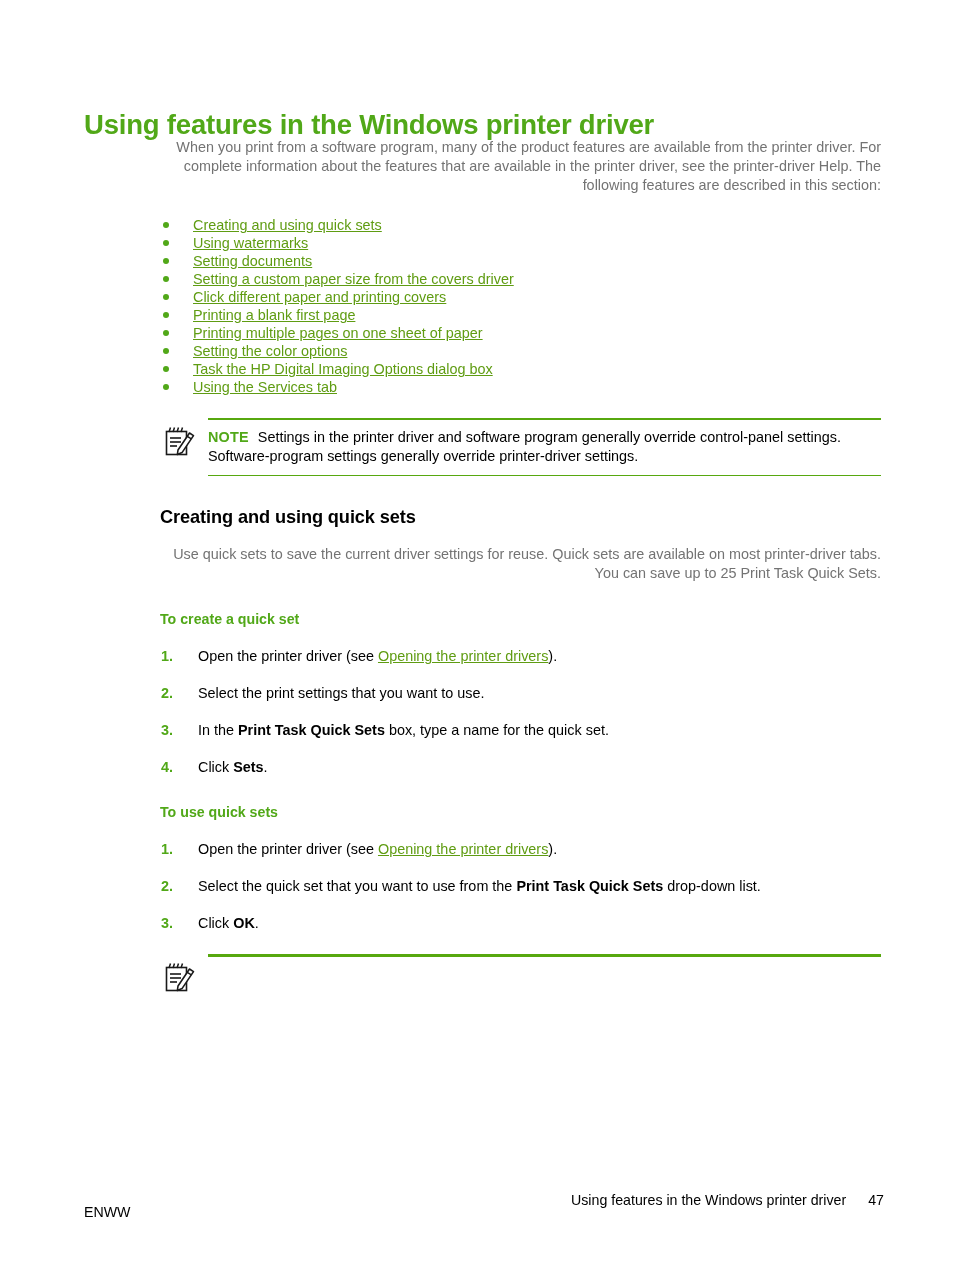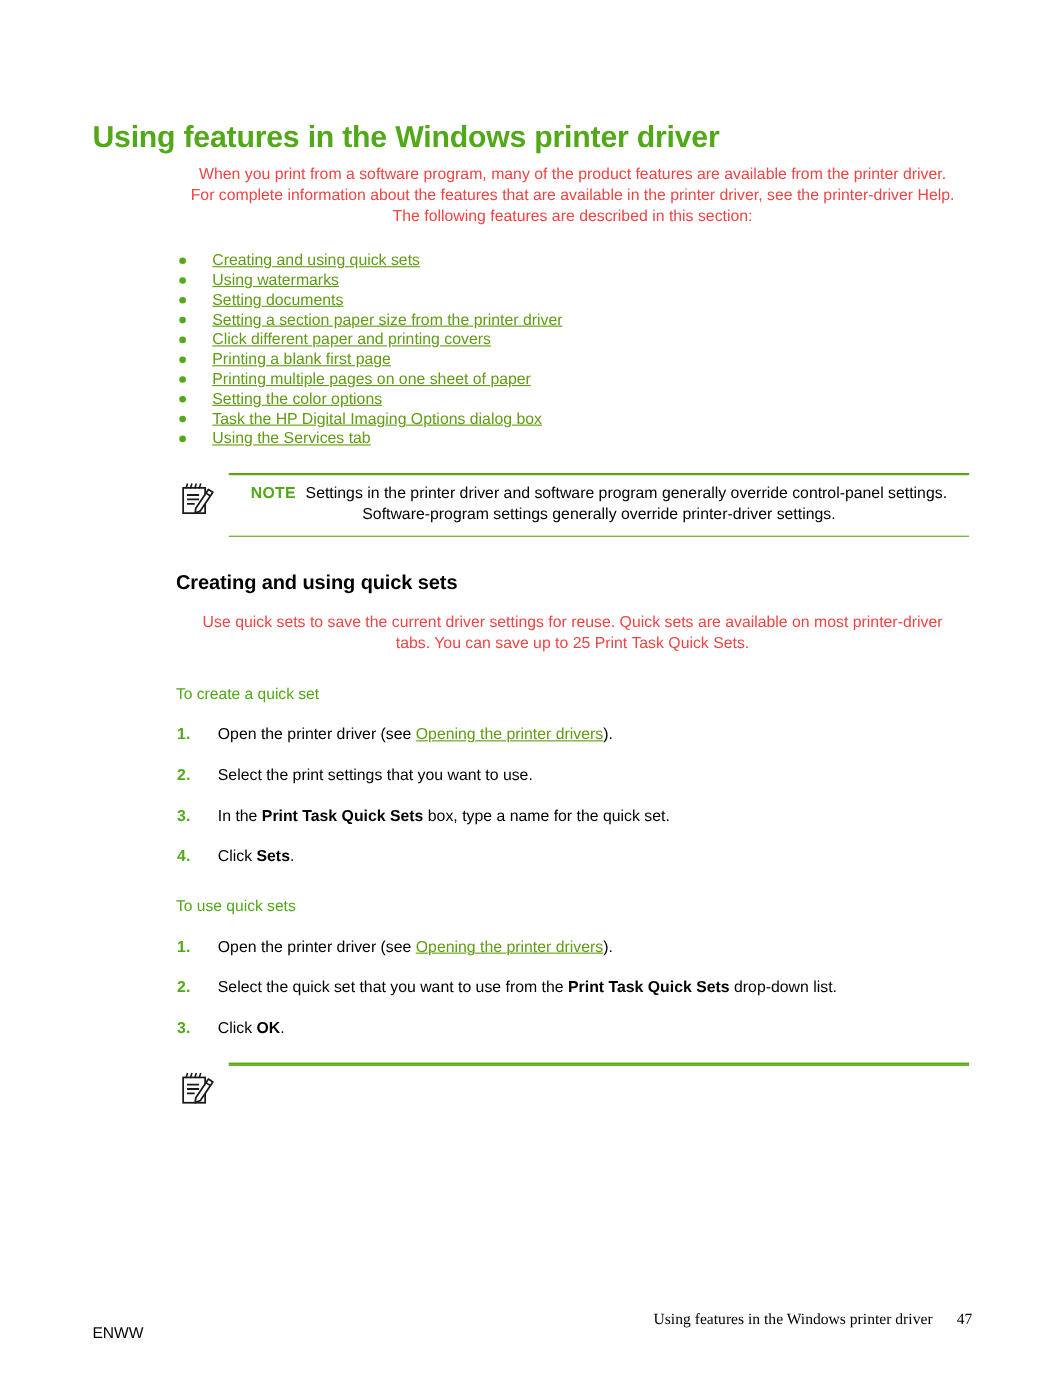--- a/index.html
+++ b/index.html
@@ -34,25 +34,25 @@
 
   
   .content {
     position: absolute;
     left: 160px;
     top: 138px;
     width: 721px;
   }
 
   p.body {
-    margin: 12px;
+    margin: 0;
     font-size: 14.4px;
     line-height: 19.1px;
-    color: #ef4444;
-    text-align: center;
+    color: #737373;
+    text-align: right;
   }
 
   
   ul.bullets {
     list-style: none;
     margin: 0;
     padding: 0;
   }
   ul.bullets > li {
     position: relative;
@@ -74,21 +74,20 @@
     color: #5f9c12;
     text-decoration: underline;
     font-size: 14.4px;
   }
 
   
   .note {
     position: relative;
     margin-top: 22px;
     padding-left: 48px;
-    text-align: center;
   }
   .note .rule-top,
   .note .rule-bottom {
     height: 1.5px;
     background: #57a80f;
     margin-left: 0;
   }
   .note .note-body {
     padding: 8px 0 9px 0;
     font-size: 14.4px;
@@ -115,21 +114,21 @@
     font-weight: bold;
     color: #000000;
     letter-spacing: -0.1px;
   }
   h2.section + p.body { margin-top: 17px; }
 
   
   h3.proc {
     margin: 28px 0 0 0;
     font-size: 14.2px;
-    font-weight: normal;
+    font-weight: bold;
     color: #51a818;
   }
 
   
   ol.steps {
     list-style: none;
     margin: 0;
     padding: 0;
   }
   ol.steps > li {
@@ -162,21 +161,20 @@
   .footer .f-left {
     position: absolute;
     left: 0;
     top: 12px;
   }
   .footer .f-right {
     position: absolute;
     right: 0;
     top: 0;
     white-space: nowrap;
-    font-family: Liberation Serif, serif;
   }
   .footer .f-pageno {
     display: inline-block;
     margin-left: 22px;
     font-weight: normal;
   }
 </style>
 </head>
 <body>
 
@@ -196,21 +194,21 @@
       <li>
         <span class="dot"></span>
         <a class="xref" href="#">Using watermarks</a>
       </li>
       <li>
         <span class="dot"></span>
         <a class="xref" href="#">Setting documents</a>
       </li>
       <li>
         <span class="dot"></span>
-        <a class="xref" href="#">Setting a section paper size from the printer driver</a>
+        <a class="xref" href="#">Setting a custom paper size from the covers driver</a>
       </li>
       <li>
         <span class="dot"></span>
         <a class="xref" href="#">Click different paper and printing covers</a>
       </li>
       <li>
         <span class="dot"></span>
         <a class="xref" href="#">Printing a blank first page</a>
       </li>
       <li>

